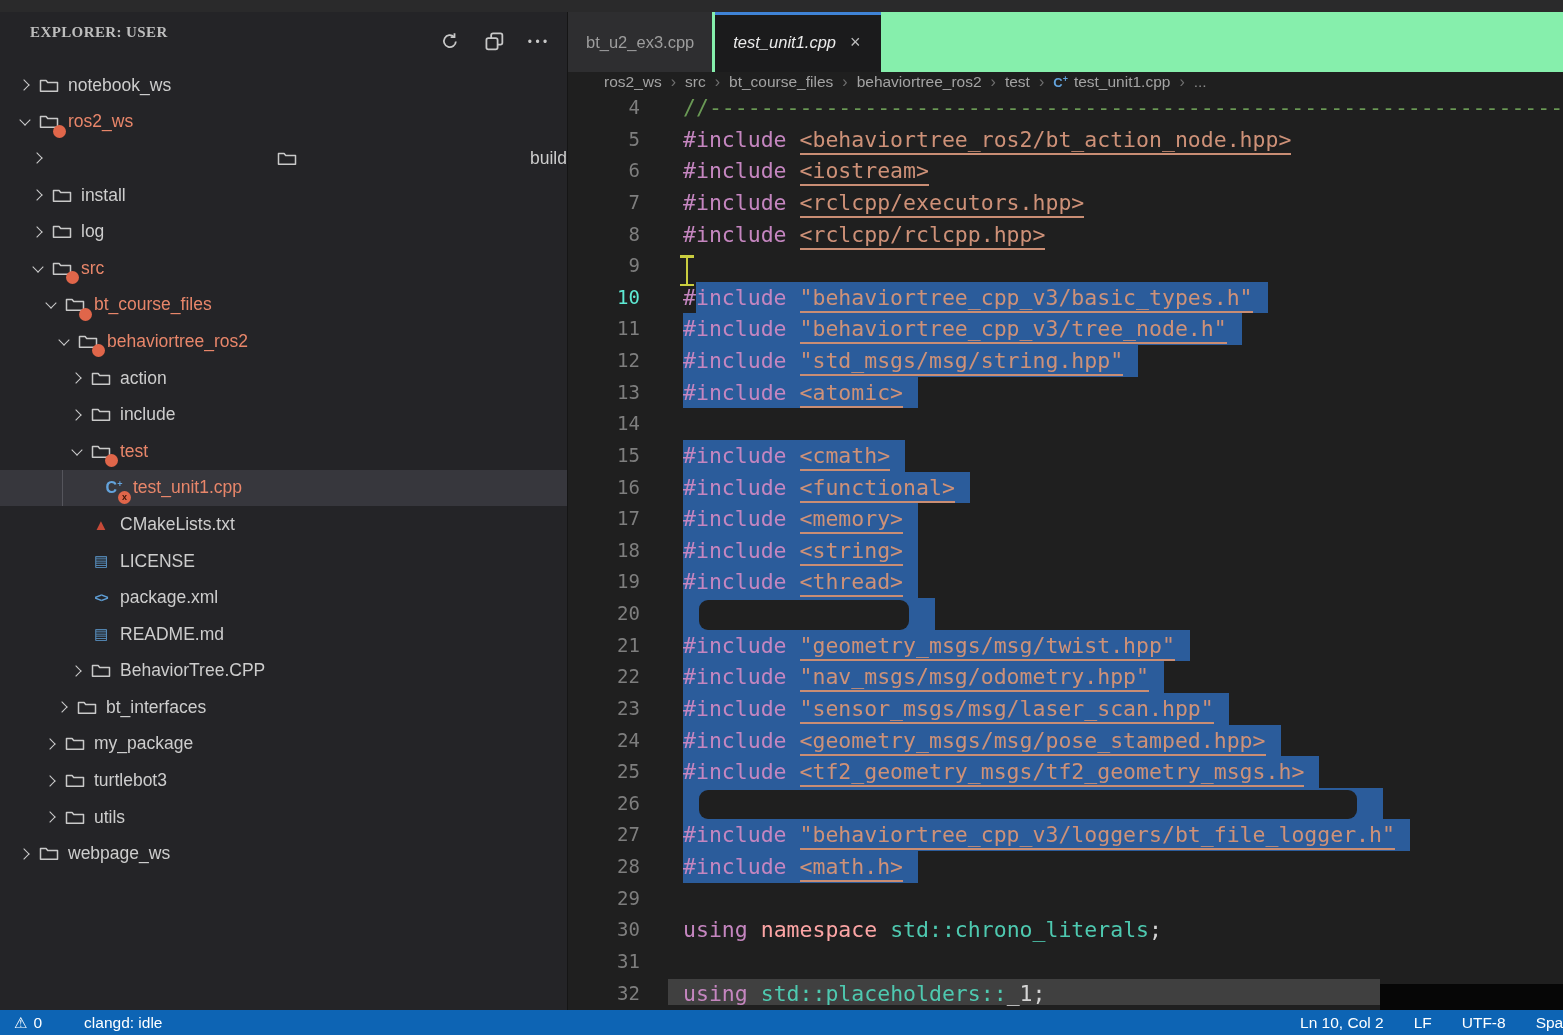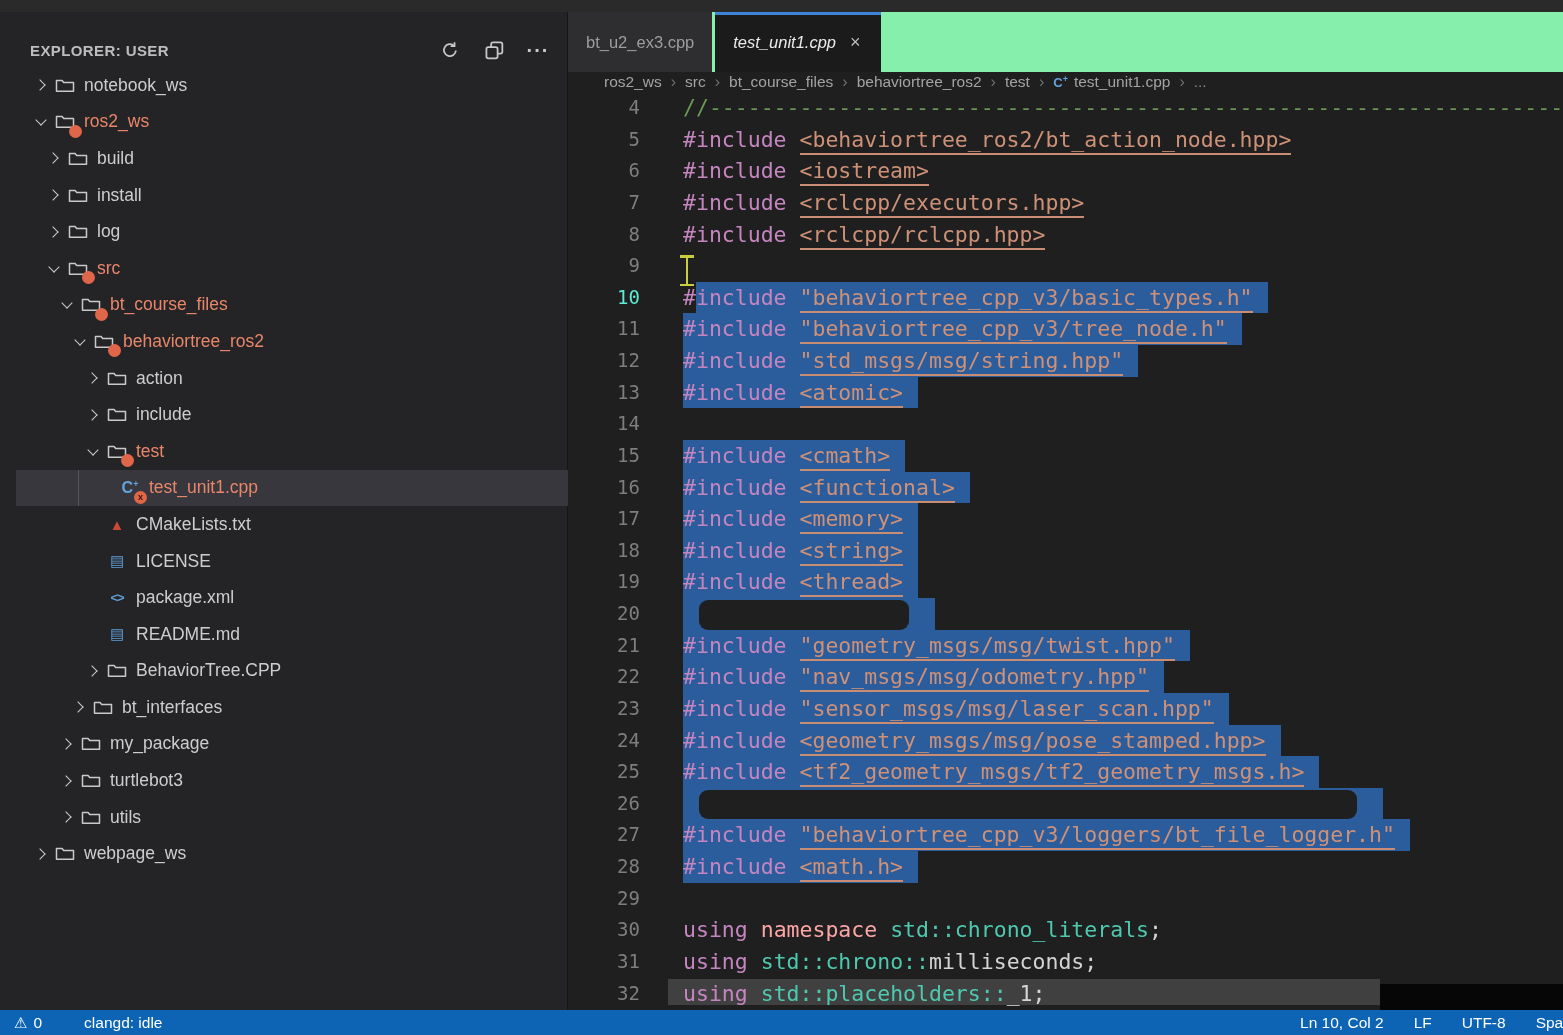--- a/index.html
+++ b/index.html
@@ -6,28 +6,28 @@
   html,body { width:1563px; height:1035px; background:#1f1f1f; overflow:hidden;
               font-family:"Liberation Sans", sans-serif; }
   #app { position:absolute; inset:0; }
 
   
   #topstrip { position:absolute; left:0; top:0; width:1563px; height:12px; background:#2a2a2b; }
 
   
   #sidebar { position:absolute; left:0; top:12px; width:568px; height:998px;
              background:#242427; border-right:1px solid #151515; }
-  #sb-header { position:absolute; left:0; top:21px; width:100%; height:34px; display:flex; align-items:center; }
+  #sb-header { position:absolute; left:0; top:12px; width:100%; height:34px; display:flex; align-items:flex-start;font-family:Liberation Serif, serif; }
   #sb-title { margin-left:30px; font-size:15px; font-weight:bold; letter-spacing:.4px; color:#bdbdbd; }
   #sb-actions { position:absolute; right:14px; top:0; height:34px; display:flex; align-items:center; gap:14px; }
   .sb-act { width:30px; height:30px; display:flex; align-items:center; justify-content:center;
             color:#c8c8c8; cursor:pointer; border-radius:4px; }
   .dots { font-size:20px; font-weight:bold; color:#c8c8c8; letter-spacing:1px; }
 
-  #tree { position:absolute; left:16px; top:55px; width:100%; }
+  #tree { position:absolute; left:0; top:55px; width:100%; }
   .trow { position:relative; height:36.6px; display:flex; align-items:center; font-size:17.5px; color:#cdcdcd; cursor:pointer; }
   .trow.selected { background:#37373d; }
   .trow.selected::before { content:""; position:absolute; left:62px; top:0; bottom:0; width:1px; background:#55555c; }
   .trow .lbl { margin-left:6px; white-space:nowrap; }
   .trow.modified .lbl { color:#e8866a; }
   .chev { width:22px; height:100%; display:flex; align-items:center; justify-content:center; flex:0 0 22px; }
   .chev i { width:8px; height:8px; border-right:1.8px solid #cccccc; border-bottom:1.8px solid #cccccc; display:block; }
   .chev.right i { transform:rotate(-45deg); margin-left:-3px; }
   .chev.down i { transform:rotate(45deg); margin-top:-3px; }
   .ticon { width:26px; height:26px; position:relative; display:flex; align-items:center; justify-content:center; flex:0 0 26px; }
@@ -134,21 +134,21 @@
             <i></i>
           </span>
           <span class="ticon">
             <svg width="20" height="17" viewBox="0 0 20 16">
               <path d="M1.5 13.8V3h5.6l1.6 2h9.8v8.8z" fill="none" stroke="#c9c9c9" stroke-width="1.5" stroke-linejoin="round"></path>
             </svg>
             <span class="badge"></span>
           </span>
           <span class="lbl">ros2_ws</span>
         </div>
-        <div class="trow" style="padding-left: 27px;">
+        <div class="trow" style="padding-left: 27px; justify-content: space-between;">
           <span class="chev right">
             <i></i>
           </span>
           <span class="ticon">
             <svg width="20" height="17" viewBox="0 0 20 16">
               <path d="M1.5 13.8V3h5.6l1.6 2h9.8v8.8z" fill="none" stroke="#c9c9c9" stroke-width="1.5" stroke-linejoin="round"></path>
             </svg>
           </span>
           <span class="lbl">build</span>
         </div>
@@ -502,21 +502,20 @@
         <span class="codewrap"><span class="toks"></span></span>
       </div>
       <div class="cl">
         <span class="ln">30</span>
         <span class="gap"></span>
         <span class="codewrap"><span class="toks"><span class="kw">using</span><span class="pl"> </span><span class="ns">namespace</span><span class="pl"> </span><span class="ty">std::chrono_literals</span><span class="pl">;</span></span></span>
       </div>
       <div class="cl">
         <span class="ln">31</span>
         <span class="gap"></span>
-        <span class="codewrap"><span class="toks"><span class="kw">using</span><span class="pl"> </span><span class="ty">std::chrono::</span><span class="pl">milliseconds;</span></span></span>
       </div>
       <div class="cl">
         <span class="ln">32</span>
         <span class="gap"></span>
         <span class="codewrap"><span class="toks"><span class="kw">using</span><span class="pl"> </span><span class="ty">std::placeholders::</span><span class="pl">_1;</span></span></span>
       </div>
       <div id="ibeam">
         <span class="stem"></span>
       </div>
     <div id="hscroll"></div>

